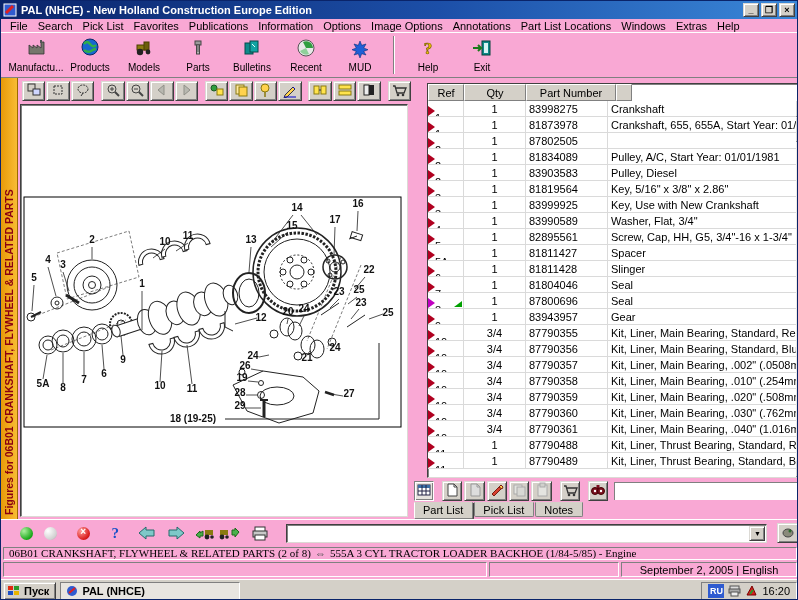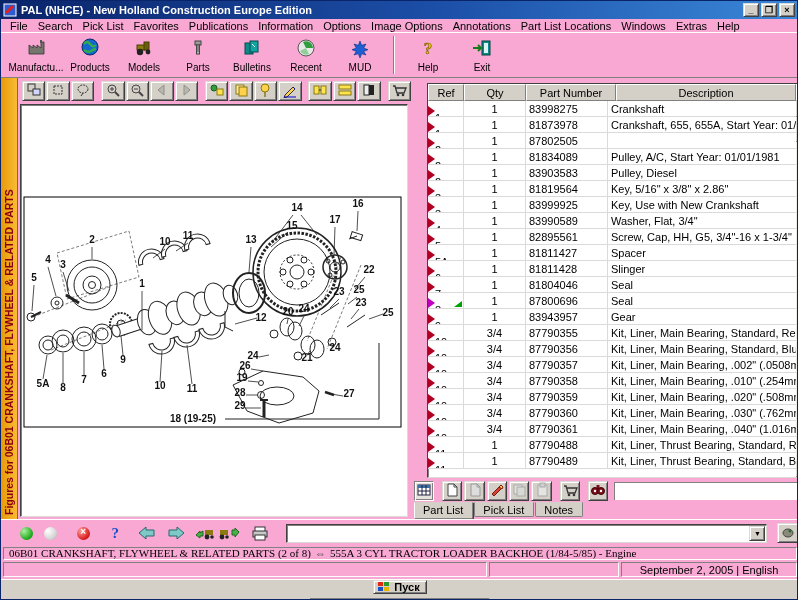--- a/index.html
+++ b/index.html
@@ -81,21 +81,21 @@
   #figure-combo{margin-left:14px;width:492px;height:19px;background:#fff;display:flex;align-items:center;}
   #figure-combo .val{flex:1;padding:0 3px;}
   #combo-arrow{width:16px;height:15px;background:#d4d0c8;margin-right:1px;display:flex;align-items:center;justify-content:center;font-size:7px;}
   #clear-btn{width:22px;height:20px;margin-left:10px;background:#d4d0c8;display:flex;align-items:center;justify-content:center;}
   
   #status1{position:absolute;left:0;top:545px;width:798px;height:14px;display:flex;align-items:center;padding:0 2px;}
   #status1 .pane{flex:1;height:13px;display:flex;align-items:center;padding:0 5px;gap:4px;white-space:nowrap;overflow:hidden;font-family:Liberation Serif, serif;}
   #status2{position:absolute;left:0;top:559px;width:798px;height:19px;display:flex;align-items:center;gap:2px;padding:2px 2px;}
   #status2 .pane{height:15px;display:flex;align-items:center;justify-content:center;}
   
-  #taskbar{position:absolute;left:0;top:578px;width:798px;height:22px;background:#d4d0c8;border-top:1px solid #fff;display:flex;align-items:center;padding:0 2px;gap:4px;flex-direction:column;}
+  #taskbar{position:absolute;left:0;top:578px;width:798px;height:22px;background:#d4d0c8;border-top:1px solid #fff;display:flex;align-items:center;padding:0 2px;gap:4px;}
   #start-btn{height:18px;padding:0 6px 0 3px;display:flex;align-items:center;gap:3px;font-weight:bold;background:#d4d0c8;}
   #task-btn{height:18px;width:180px;display:flex;align-items:center;gap:4px;padding:0 5px;background:#e8e5e0;font-weight:bold;
      border:1px solid;border-color:#808080 #fff #fff #808080;}
   #systray{margin-left:auto;height:18px;display:flex;align-items:center;gap:4px;padding:0 6px;}
   #lang-badge{width:16px;height:14px;background:#2f5bd0;color:#fff;font-size:9px;font-weight:bold;display:flex;align-items:center;justify-content:center;}
   #clock{font-size:11px;}
 </style>
 </head>
 <body>
 
@@ -505,21 +505,20 @@
         </svg>
       </div>
     </div>
 
     <div id="list-panel">
       <div id="table-wrap" class="sunken2">
         <div id="thead">
           <div class="hcell" style="width:36px">Ref</div>
           <div class="hcell" style="width:62px">Qty</div>
           <div class="hcell" style="width:90px">Part Number</div>
-          <div class="hcell" style="flex:1">Description</div>
           <div class="hcell" style="width:16px"></div>
         </div>
         <div id="rows">
             <div class="trow">
               <div class="c ref"><span class="mk red">1</span><span></span></div>
               <div class="c qty">1</div>
               <div class="c part">83998275</div>
               <div class="c desc">Crankshaft</div>
             </div>
             <div class="trow">

